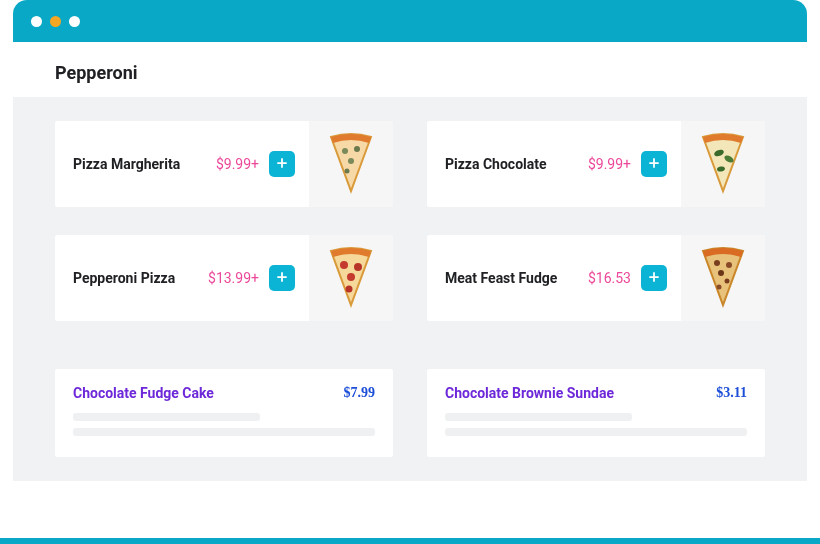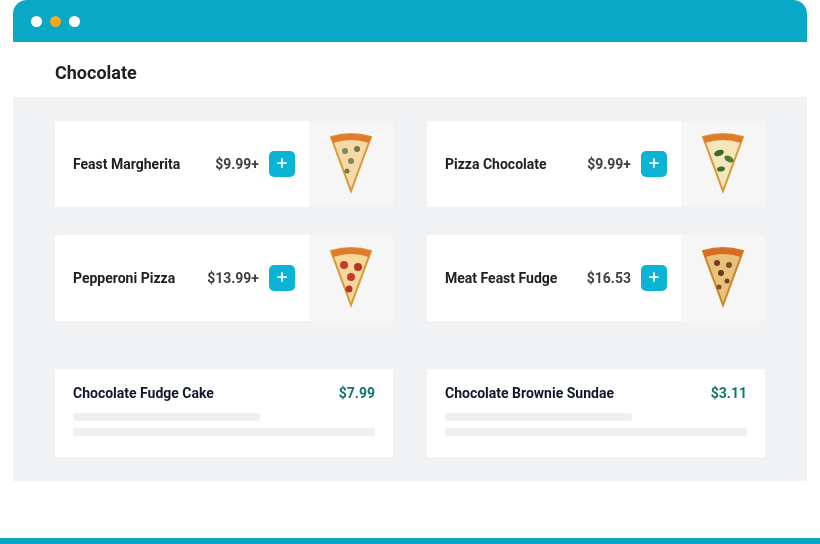--- a/index.html
+++ b/index.html
@@ -65,22 +65,22 @@
     gap: 10px;
   }
   .item-name {
     font-size: 14px;
     font-weight: 700;
     color: #202124;
     flex: 1;
   }
   .item-price {
     font-size: 14px;
-    font-weight: 700;
-    color: #404040;
+    font-weight: 400;
+    color: #ec4899;
     white-space: nowrap;
   }
   .add-btn {
     width: 26px;
     height: 26px;
     background: #0bb4d4;
     border: none;
     border-radius: 5px;
     color: #fff;
     display: flex;
@@ -106,26 +106,27 @@
   }
   .dessert-top {
     display: flex;
     justify-content: space-between;
     align-items: center;
     margin-bottom: 12px;
   }
   .dessert-name {
     font-size: 14px;
     font-weight: 700;
-    color: #0f172a;
+    color: #6d28d9;
   }
   .dessert-price {
     font-size: 14px;
     font-weight: 700;
-    color: #0f766e;
+    color: #1d4ed8;
+    font-family: Liberation Serif, serif;
   }
   .ph-line {
     height: 8px;
     background: #eef0f1;
     border-radius: 3px;
     margin-bottom: 7px;
   }
   .ph-line.short { width: 62%; }
   .bottom-bar {
     position: absolute;
@@ -140,27 +141,27 @@
 <div class="window">
   <div class="titlebar">
     <div class="dot"></div>
     <div class="dot amber"></div>
     <div class="dot"></div>
   </div>
 
   <div class="content">
 
     <div class="section-header">
-      <h2>Chocolate</h2>
+      <h2>Pepperoni</h2>
     </div>
     <div class="section-body">
 
       <div class="item-card">
         <div class="item-main">
-          <span class="item-name">Feast Margherita</span>
+          <span class="item-name">Pizza Margherita</span>
           <span class="item-price">$9.99+</span>
           <button class="add-btn">
             <span>
               <svg viewBox="0 0 24 24" fill="none" stroke="white" stroke-width="3" stroke-linecap="round">
                   <line x1="12" y1="5" x2="12" y2="19"></line>
                   <line x1="5" y1="12" x2="19" y2="12"></line>
                 </svg>
             </span>
           </button>
         </div>

